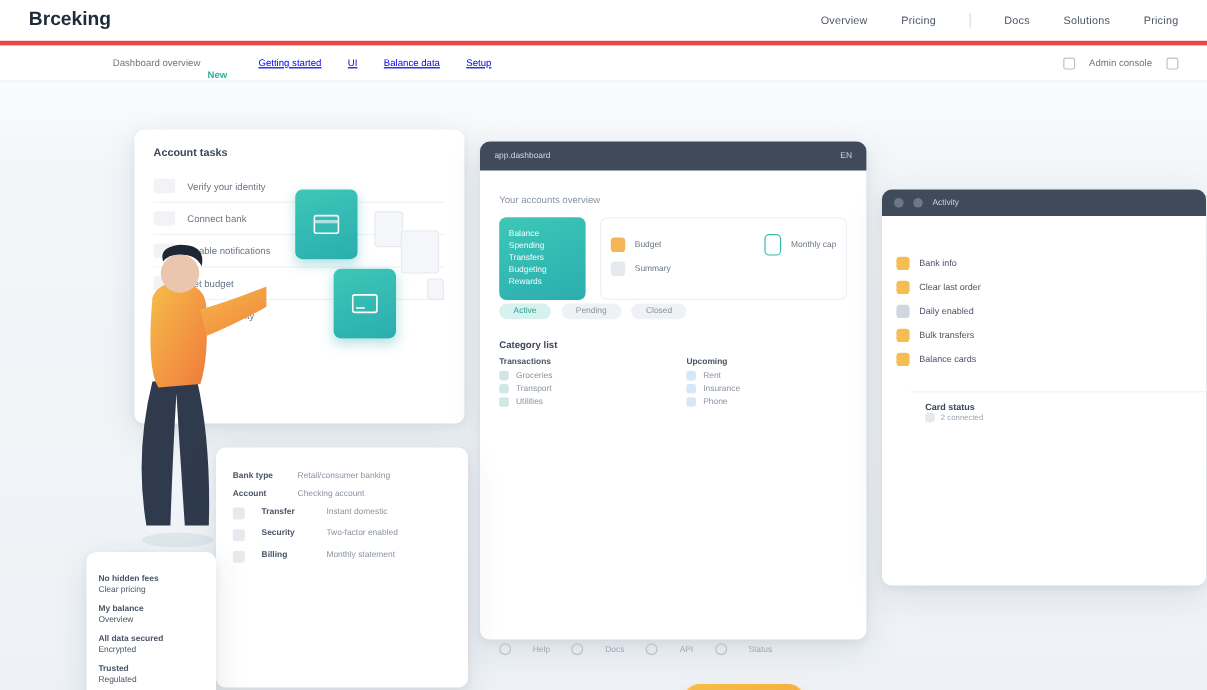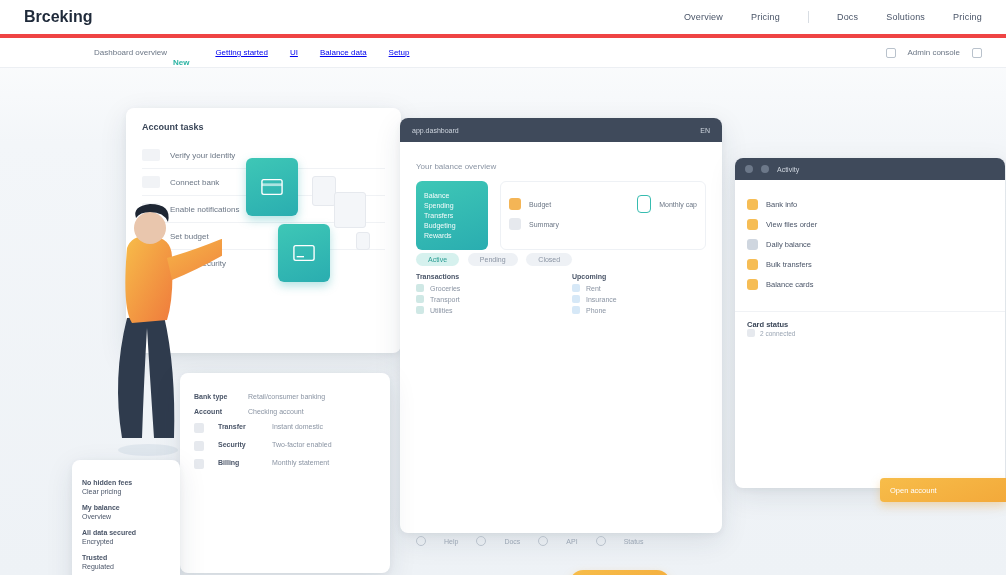--- a/index.html
+++ b/index.html
@@ -41,21 +41,21 @@
   .stage { position:relative; width:100%; height:calc(575px - 68px); }
 
   .card {
     position:absolute;
     background:#ffffff;
     border-radius:8px;
     box-shadow: 0 8px 28px rgba(30,45,70,.10), 0 2px 6px rgba(30,45,70,.06);
   }
 
   
-  #cardA { left:126px; top:40px; width:275px; height:245px; padding:14px 16px;}
+  #cardA { left:112px; top:40px; width:275px; height:245px; padding:14px 16px;}
   #cardA .title { font-size:9px; font-weight:600; color:#3a4658; margin-bottom:10px;}
   #cardA .row { display:flex; align-items:center; gap:10px; padding:7px 0; border-bottom:1px solid #f0f2f5; font-size:8px; color:#6b7685;text-align:right;}
   #cardA .row:last-child{border-bottom:none;}
   #cardA .chip { width:18px; height:12px; border-radius:2px; background:#f1f3f6;}
   .teal-tile{
     position:absolute; width:52px; height:58px; border-radius:6px;
     background:linear-gradient(160deg,#3ec7b6,#2aadb0);
     display:flex;align-items:center;justify-content:center;
     box-shadow:0 4px 10px rgba(42,173,176,.35);
   }
@@ -97,31 +97,31 @@
     background:linear-gradient(160deg,#f7bd4a,#f3a93a);
     display:flex;align-items:center;justify-content:center;
     color:#fff;font-size:8px;font-weight:600;
     box-shadow:0 4px 10px rgba(243,169,58,.35);
   }
 
   
   #cardC { left:735px; top:90px; width:270px; height:330px;}
   #cardC .hdr{height:22px;background:#3f4a5b;border-radius:8px 8px 0 0;display:flex;align-items:center;gap:8px;padding:0 10px;color:#cfd6df;font-size:7px;}
   #cardC .hdr .cir{width:8px;height:8px;border-radius:50%;background:#6c7889;}
-  #cardC .body{padding:10px 12px 12px;display:flex;gap:14px;flex-direction:column;}
+  #cardC .body{padding:25px 12px 12px;display:flex;gap:14px;flex-direction:column;}
   #cardC .list{flex:1;}
   #cardC .row{display:flex;align-items:center;gap:8px;margin:9px 0;}
   #cardC .sq{width:11px;height:11px;border-radius:3px;}
   .c-y{background:#f6bd55;}
   .c-g{background:#cfd6df;}
   #cardC .txt{font-size:7.5px;color:#4a5568;}
   #cardC .right{width:112px;}
   #cardC .right .h{font-size:7.5px;font-weight:600;color:#3a4658;margin:9px 0 2px;}
   #cardC .right .s{font-size:6.5px;color:#9aa5b3;}
-  #cardC .foot{padding:8px 12px;border-top:1px solid #f0f2f5;}
+  #cardC .foot{padding:8px 12px;border-top:1px solid #f0f2f5;margin-left:24px;}
   .cta2{
     position:absolute; left:880px; top:410px; width:126px; height:24px;
     background:linear-gradient(160deg,#f7bd4a,#f3a93a);
     border-radius:4px 0 0 4px;
     display:flex;align-items:center;padding:0 10px;color:#fff;font-size:7.5px;
     box-shadow:0 4px 10px rgba(243,169,58,.35);
   }
 
   
   #cardD{left:180px; top:305px; width:210px; height:200px; padding:12px 14px;}
@@ -230,21 +230,21 @@
     <path d="M64 30 Q60 18 78 16 Q100 16 96 34 Q92 24 78 24 Q68 24 64 30 Z" fill="#1e2633"></path>
     <ellipse cx="76" cy="262" rx="30" ry="6" fill="#d9e1ea" opacity=".7"></ellipse>
   </svg>
 
   <div id="cardB" class="card">
     <div class="hdr">
       <span>app.dashboard</span>
       <span>EN</span>
     </div>
     <div class="body">
-      <div class="line" style="color:#8a94a3;">Your balance overview</div>
+      <div class="line" style="color:#8a94a3;">Your accounts overview</div>
 
       <div class="panel">
         <div class="tealbox">
           <div>Balance</div>
           <div>Spending</div>
           <div>Transfers</div>
           <div>Budgeting</div>
           <div>Rewards</div>
         </div>
         <div class="pale">
@@ -261,20 +261,21 @@
           </div>
         </div>
       </div>
 
       <div>
         <span class="pillbtn on">Active</span>
         <span class="pillbtn">Pending</span>
         <span class="pillbtn">Closed</span>
       </div>
 
+      <div class="sec-title">Category list</div>
       <div class="cols">
         <div class="col">
           <div class="lbl">Transactions</div>
           <div class="itm">
               <span class="dot"></span>
               <span>Groceries</span>
             </div>
           <div class="itm">
               <span class="dot"></span>
               <span>Transport</span>
@@ -322,45 +323,44 @@
       <span>Activity</span>
     </div>
     <div class="body">
       <div class="list">
         <div class="row">
             <span class="sq c-y"></span>
             <span class="txt">Bank info</span>
           </div>
         <div class="row">
             <span class="sq c-y"></span>
-            <span class="txt">View files order</span>
+            <span class="txt">Clear last order</span>
           </div>
         <div class="row">
             <span class="sq c-g"></span>
-            <span class="txt">Daily balance</span>
+            <span class="txt">Daily enabled</span>
           </div>
         <div class="row">
             <span class="sq c-y"></span>
             <span class="txt">Bulk transfers</span>
           </div>
         <div class="row">
             <span class="sq c-y"></span>
             <span class="txt">Balance cards</span>
           </div>
       </div>
     </div>
     <div class="foot">
       <div class="h" style="font-size:7.5px;font-weight:600;color:#3a4658;">Card status</div>
       <div class="s" style="font-size:6.5px;color:#9aa5b3;display:flex;align-items:center;gap:5px;">
           <span style="width:8px;height:8px;border-radius:2px;background:#e6e9ee"></span>
           <span>2 connected</span>
         </div>
     </div>
   </div>
-  <div class="cta2">Open account</div>
 
   <div id="cardD" class="card">
     <div class="r">
         <span class="k">Bank type</span>
         <span class="v">Retail/consumer banking</span>
       </div>
     <div class="r">
         <span class="k">Account</span>
         <span class="v">Checking account</span>
       </div>

